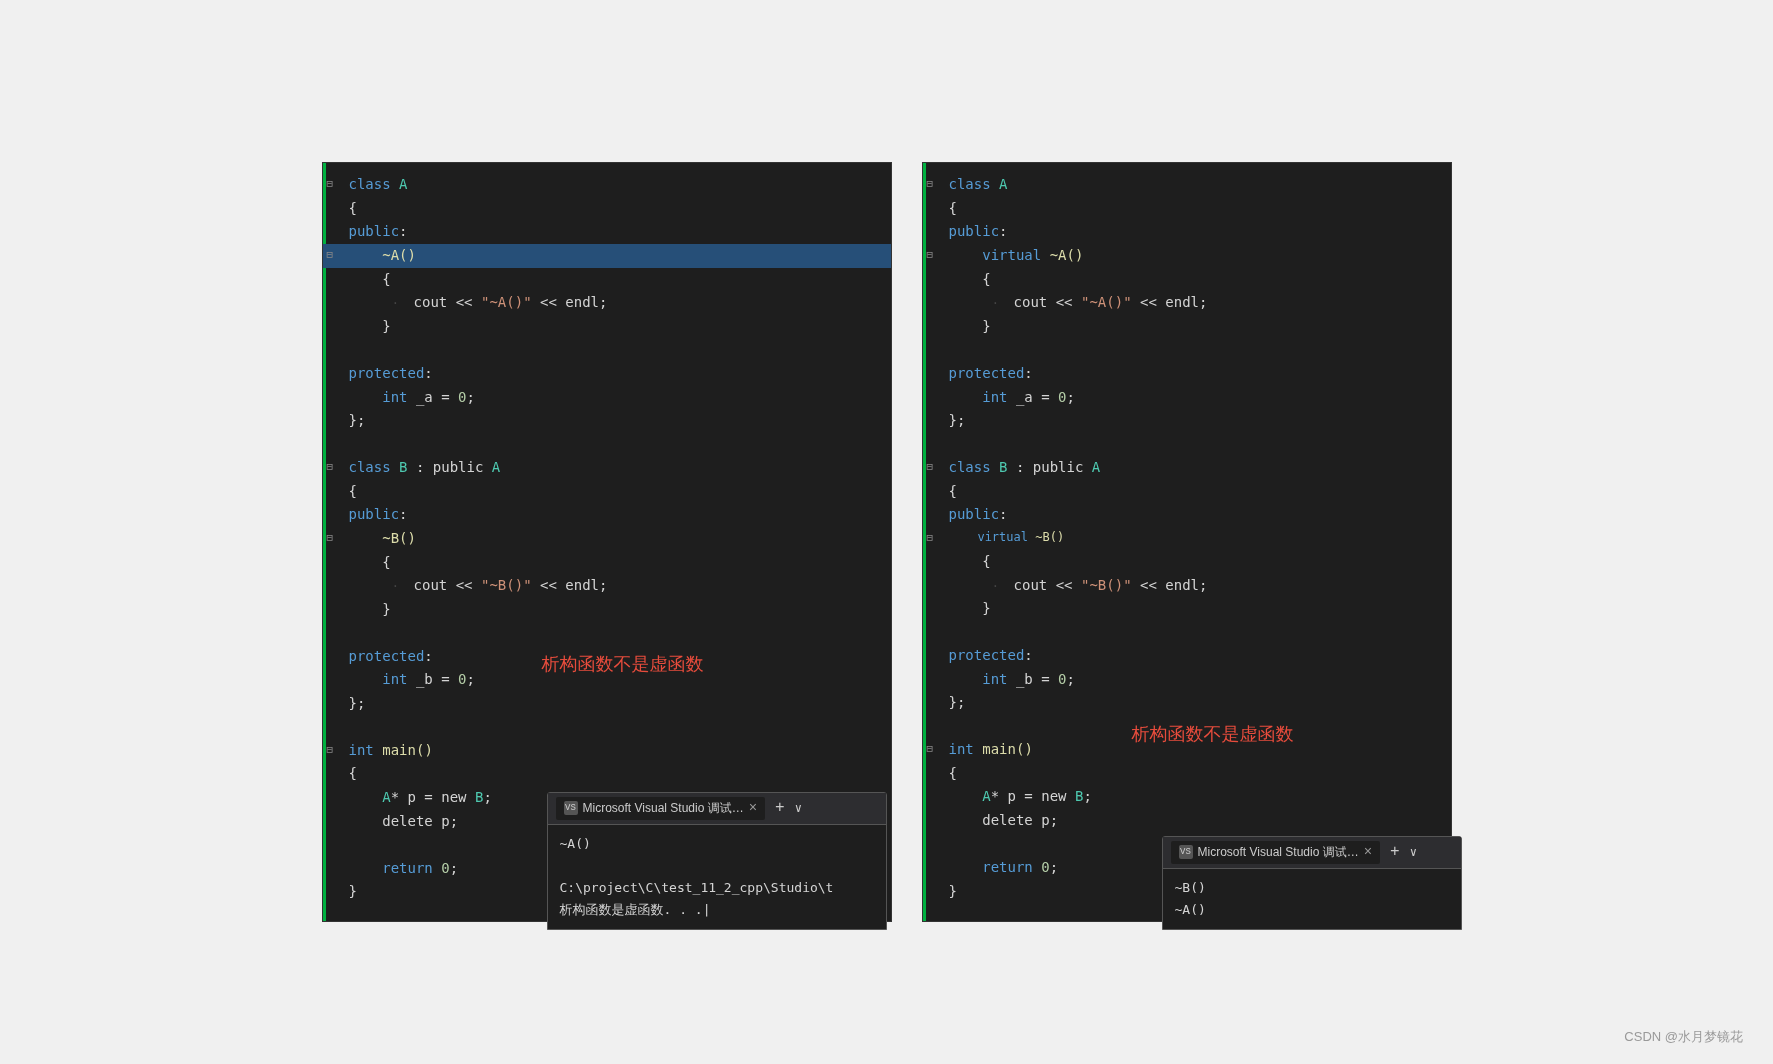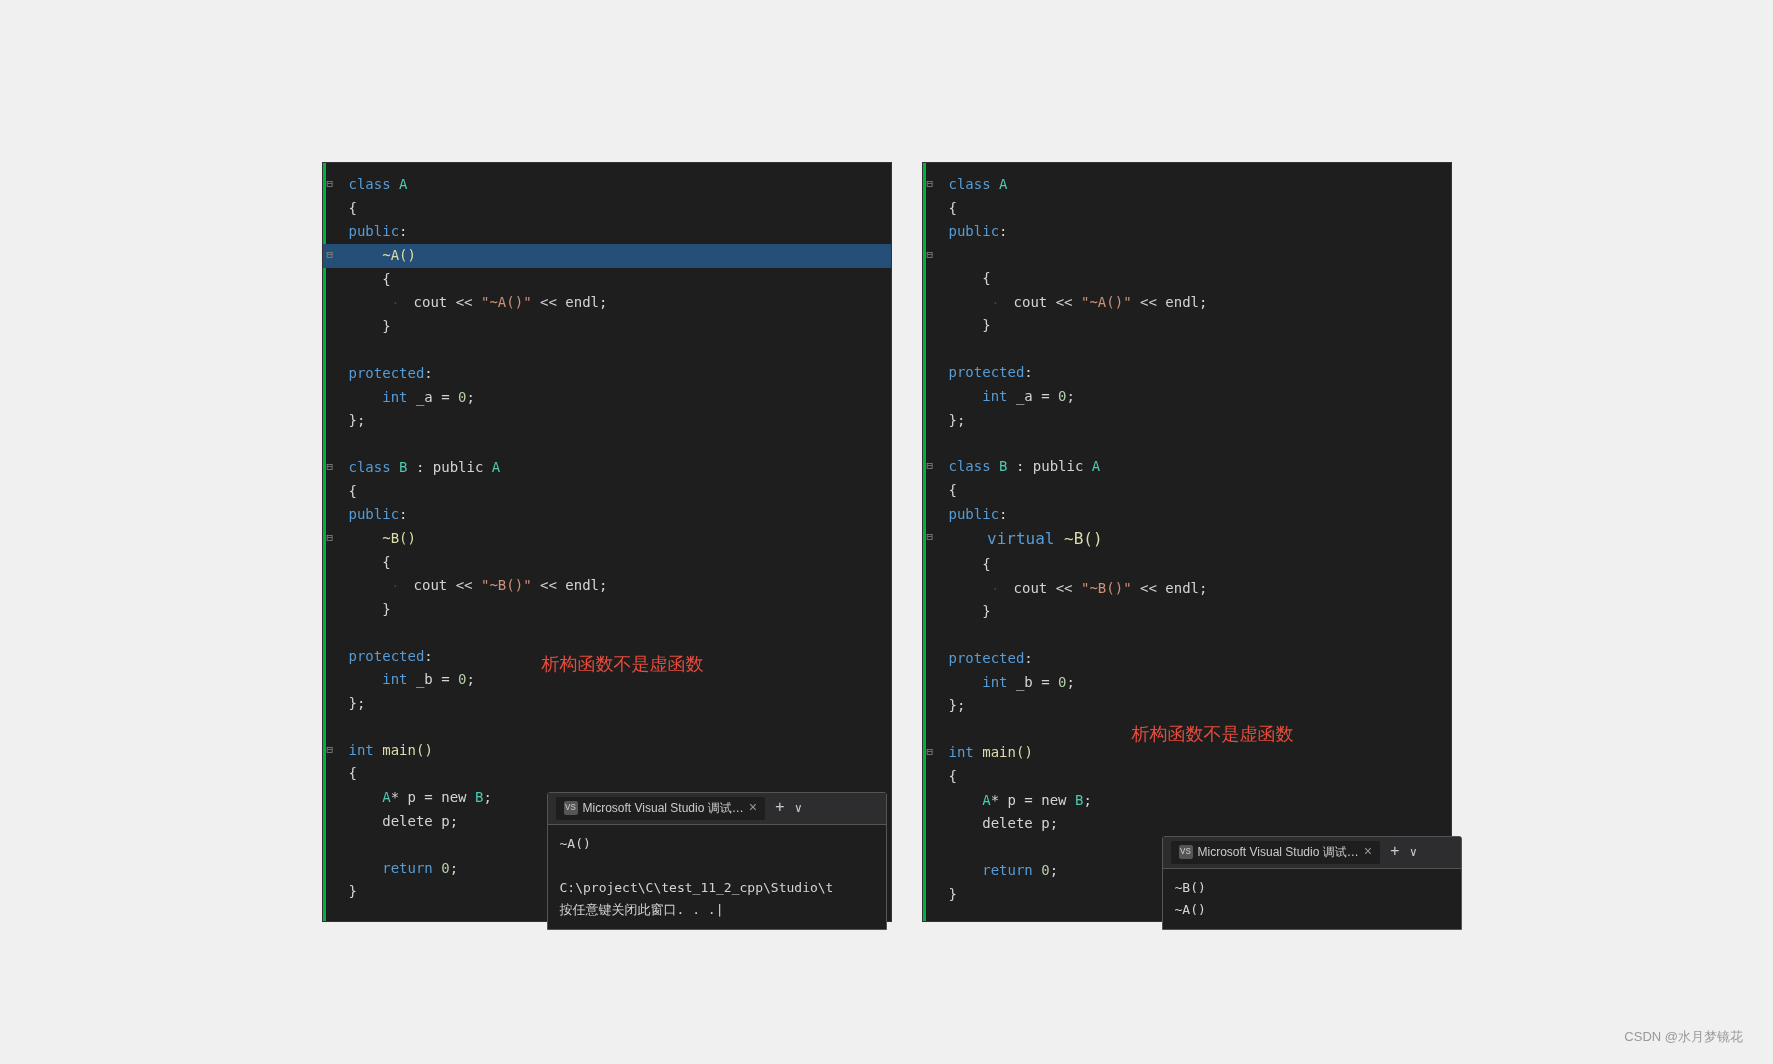--- a/index.html
+++ b/index.html
@@ -236,21 +236,21 @@
             <span style="color:#ccc; font-family:Arial,sans-serif; font-size:12px;">Microsoft Visual Studio 调试…</span>
             <span style="color:#999; font-size:14px; cursor:pointer;">×</span>
           </div>
           <span style="color:#ccc; font-size:16px; cursor:pointer; padding: 0 4px;">+</span>
           <span style="color:#ccc; font-size:12px;">∨</span>
         </div>
         <div style="padding: 8px 12px; color: #d4d4d4; font-size:13px; font-family: Consolas, monospace; line-height: 1.7;">
           <div>~A()</div>
           <div>&nbsp;</div>
           <div>C:\project\C\test_11_2_cpp\Studio\t</div>
-          <div>按任意键关闭此窗口. . .|</div>
+          <div>析构函数是虚函数. . .|</div>
         </div>
       </div>
     </div>
 
     <div class="panel-right">
       <div class="code-panel" style="width: 530px;">
         <div class="vertical-bar"></div>
         <div id="right-code-container">
             <div style="display: flex; align-items: flex-start; padding: 1px 8px 1px 4px; line-height: 1.55; min-height: 23px; position: relative;">
               <span style="width: 22px; color: rgb(136, 136, 136); font-size: 11px; flex-shrink: 0; user-select: none; padding-top: 2px;">⊟</span>
@@ -259,20 +259,21 @@
             <div style="display: flex; align-items: flex-start; padding: 1px 8px 1px 4px; line-height: 1.55; min-height: 23px; position: relative;">
               <span style="width: 22px; color: rgb(85, 85, 85); font-size: 11px; flex-shrink: 0; user-select: none; padding-top: 2px;"></span>
               <span style="flex: 1 1 0%; white-space: pre; font-size: 14px; line-height: 1.55; font-family: Consolas, monospace;"><span class="kw-white">{</span></span>
             </div>
             <div style="display: flex; align-items: flex-start; padding: 1px 8px 1px 4px; line-height: 1.55; min-height: 23px; position: relative;">
               <span style="width: 22px; color: rgb(85, 85, 85); font-size: 11px; flex-shrink: 0; user-select: none; padding-top: 2px;"></span>
               <span style="flex: 1 1 0%; white-space: pre; font-size: 14px; line-height: 1.55; font-family: Consolas, monospace;"><span class="access-blue">public</span><span class="kw-white">:</span></span>
             </div>
             <div style="display: flex; align-items: flex-start; padding: 1px 8px 1px 4px; line-height: 1.55; min-height: 23px; position: relative;">
               <span style="width: 22px; color: rgb(136, 136, 136); font-size: 11px; flex-shrink: 0; user-select: none; padding-top: 2px;">⊟</span>
+              <span style="flex: 1 1 0%; white-space: pre; font-size: 14px; line-height: 1.55; font-family: Consolas, monospace;">    <span class="virtual-kw">virtual </span><span class="destructor">~A()</span></span>
             </div>
             <div style="display: flex; align-items: flex-start; padding: 1px 8px 1px 4px; line-height: 1.55; min-height: 23px; position: relative;">
               <span style="width: 22px; color: rgb(85, 85, 85); font-size: 11px; flex-shrink: 0; user-select: none; padding-top: 2px;"></span>
               <span style="flex: 1 1 0%; white-space: pre; font-size: 14px; line-height: 1.55; font-family: Consolas, monospace;">    <span class="kw-white">{</span></span>
             </div>
             <div style="display: flex; align-items: flex-start; padding: 1px 8px 1px 4px; line-height: 1.55; min-height: 23px; position: relative;">
               <span style="width: 22px; color: rgb(85, 85, 85); font-size: 11px; flex-shrink: 0; user-select: none; padding-top: 2px;"></span>
               <span style="flex: 1 1 0%; white-space: pre; font-size: 14px; line-height: 1.55; font-family: Consolas, monospace;"><span style="color: rgb(68, 68, 68); font-size: 12px;">      ·  </span><span class="kw-white">cout </span><span class="kw-white">&lt;&lt; </span><span class="str-orange">"~A()"</span><span class="kw-white"> &lt;&lt; endl;</span></span>
             </div>
             <div style="display: flex; align-items: flex-start; padding: 1px 8px 1px 4px; line-height: 1.55; min-height: 23px; position: relative;">
@@ -306,21 +307,21 @@
             <div style="display: flex; align-items: flex-start; padding: 1px 8px 1px 4px; line-height: 1.55; min-height: 23px; position: relative;">
               <span style="width: 22px; color: rgb(85, 85, 85); font-size: 11px; flex-shrink: 0; user-select: none; padding-top: 2px;"></span>
               <span style="flex: 1 1 0%; white-space: pre; font-size: 14px; line-height: 1.55; font-family: Consolas, monospace;"><span class="kw-white">{</span></span>
             </div>
             <div style="display: flex; align-items: flex-start; padding: 1px 8px 1px 4px; line-height: 1.55; min-height: 23px; position: relative;">
               <span style="width: 22px; color: rgb(85, 85, 85); font-size: 11px; flex-shrink: 0; user-select: none; padding-top: 2px;"></span>
               <span style="flex: 1 1 0%; white-space: pre; font-size: 14px; line-height: 1.55; font-family: Consolas, monospace;"><span class="access-blue">public</span><span class="kw-white">:</span></span>
             </div>
             <div style="display: flex; align-items: flex-start; padding: 1px 8px 1px 4px; line-height: 1.55; min-height: 23px; position: relative;">
               <span style="width: 22px; color: rgb(136, 136, 136); font-size: 11px; flex-shrink: 0; user-select: none; padding-top: 2px;">⊟</span>
-              <span style="flex: 1 1 0%; white-space: pre; font-size: 16px; line-height: 1.55; font-family: Consolas, monospace;">    <span class="virtual-kw">virtual </span><span class="destructor">~B()</span></span>
+              <span style="flex: 1 1 0%; white-space: pre; font-size: 12px; line-height: 1.55; font-family: Consolas, monospace;">    <span class="virtual-kw">virtual </span><span class="destructor">~B()</span></span>
             </div>
             <div style="display: flex; align-items: flex-start; padding: 1px 8px 1px 4px; line-height: 1.55; min-height: 23px; position: relative;">
               <span style="width: 22px; color: rgb(85, 85, 85); font-size: 11px; flex-shrink: 0; user-select: none; padding-top: 2px;"></span>
               <span style="flex: 1 1 0%; white-space: pre; font-size: 14px; line-height: 1.55; font-family: Consolas, monospace;">    <span class="kw-white">{</span></span>
             </div>
             <div style="display: flex; align-items: flex-start; padding: 1px 8px 1px 4px; line-height: 1.55; min-height: 23px; position: relative;">
               <span style="width: 22px; color: rgb(85, 85, 85); font-size: 11px; flex-shrink: 0; user-select: none; padding-top: 2px;"></span>
               <span style="flex: 1 1 0%; white-space: pre; font-size: 14px; line-height: 1.55; font-family: Consolas, monospace;"><span style="color: rgb(68, 68, 68); font-size: 12px;">      ·  </span><span class="kw-white">cout </span><span class="kw-white">&lt;&lt; </span><span class="str-orange">"~B()"</span><span class="kw-white"> &lt;&lt; endl;</span></span>
             </div>
             <div style="display: flex; align-items: flex-start; padding: 1px 8px 1px 4px; line-height: 1.55; min-height: 23px; position: relative;">

